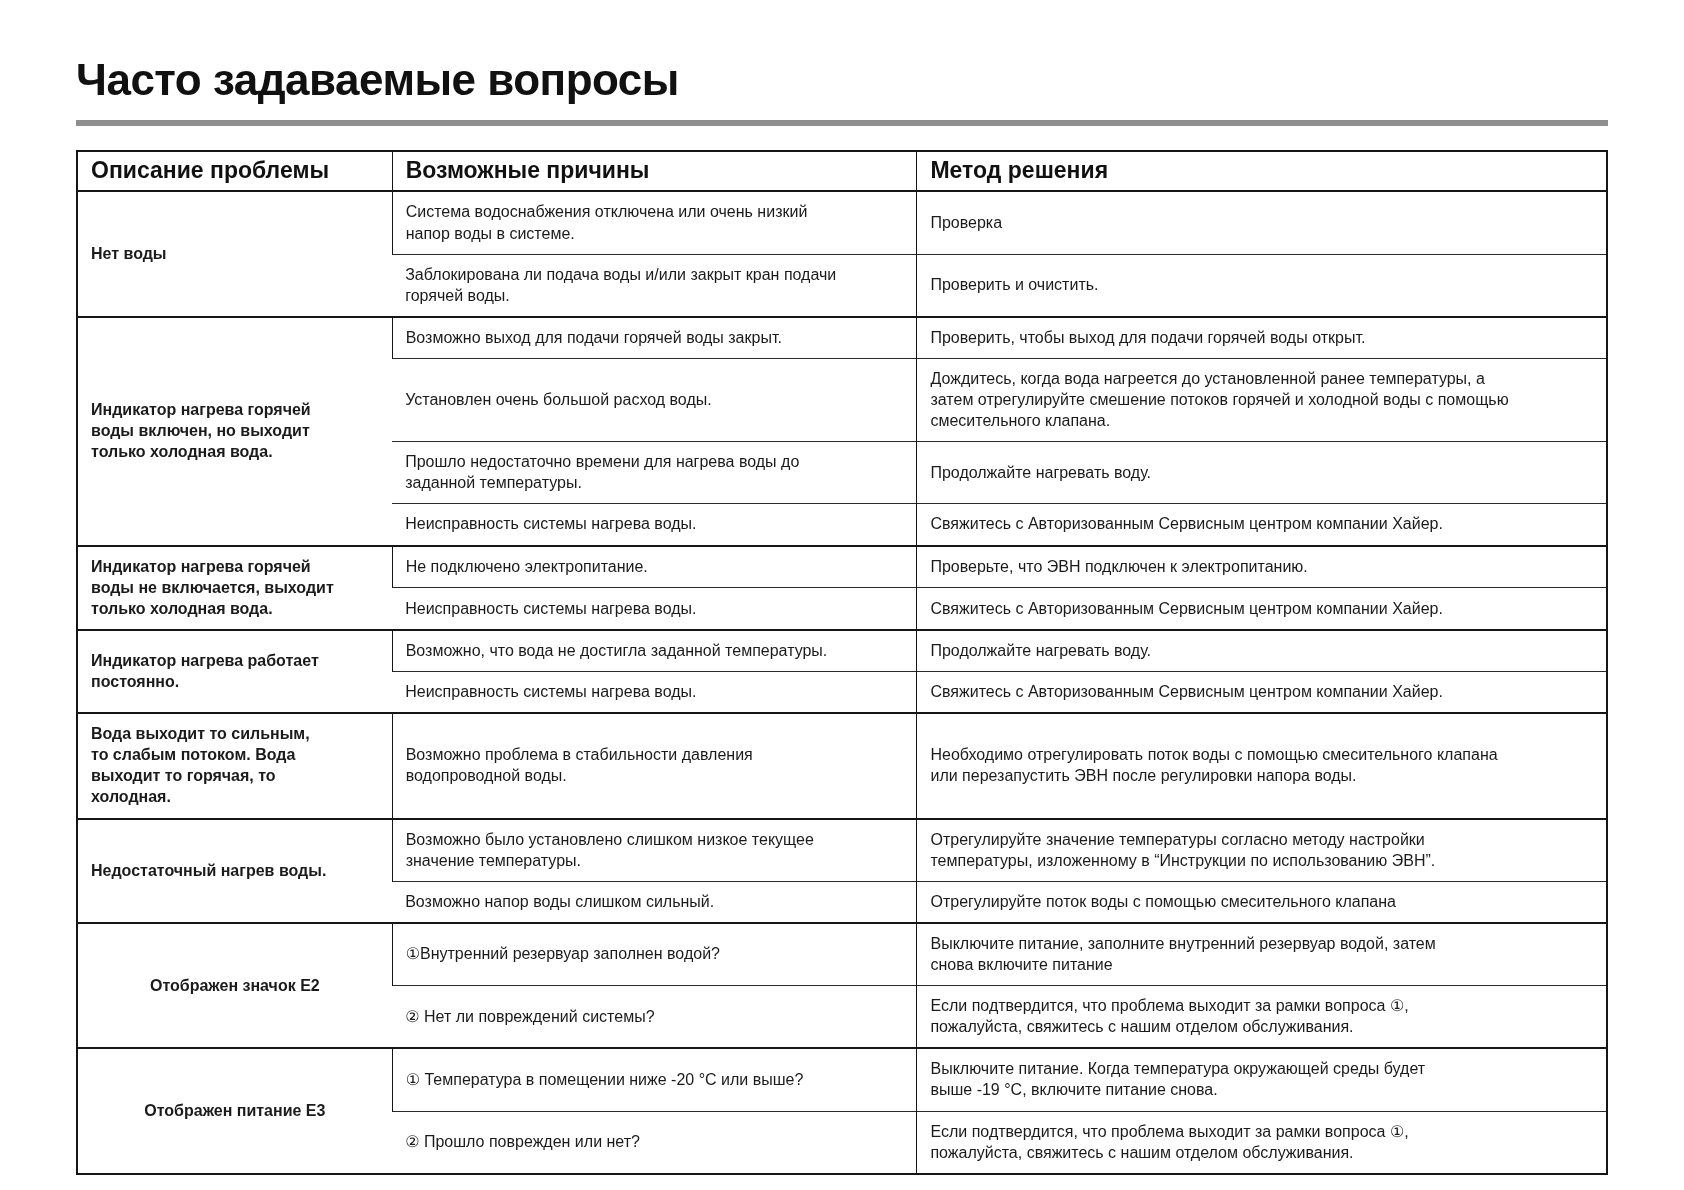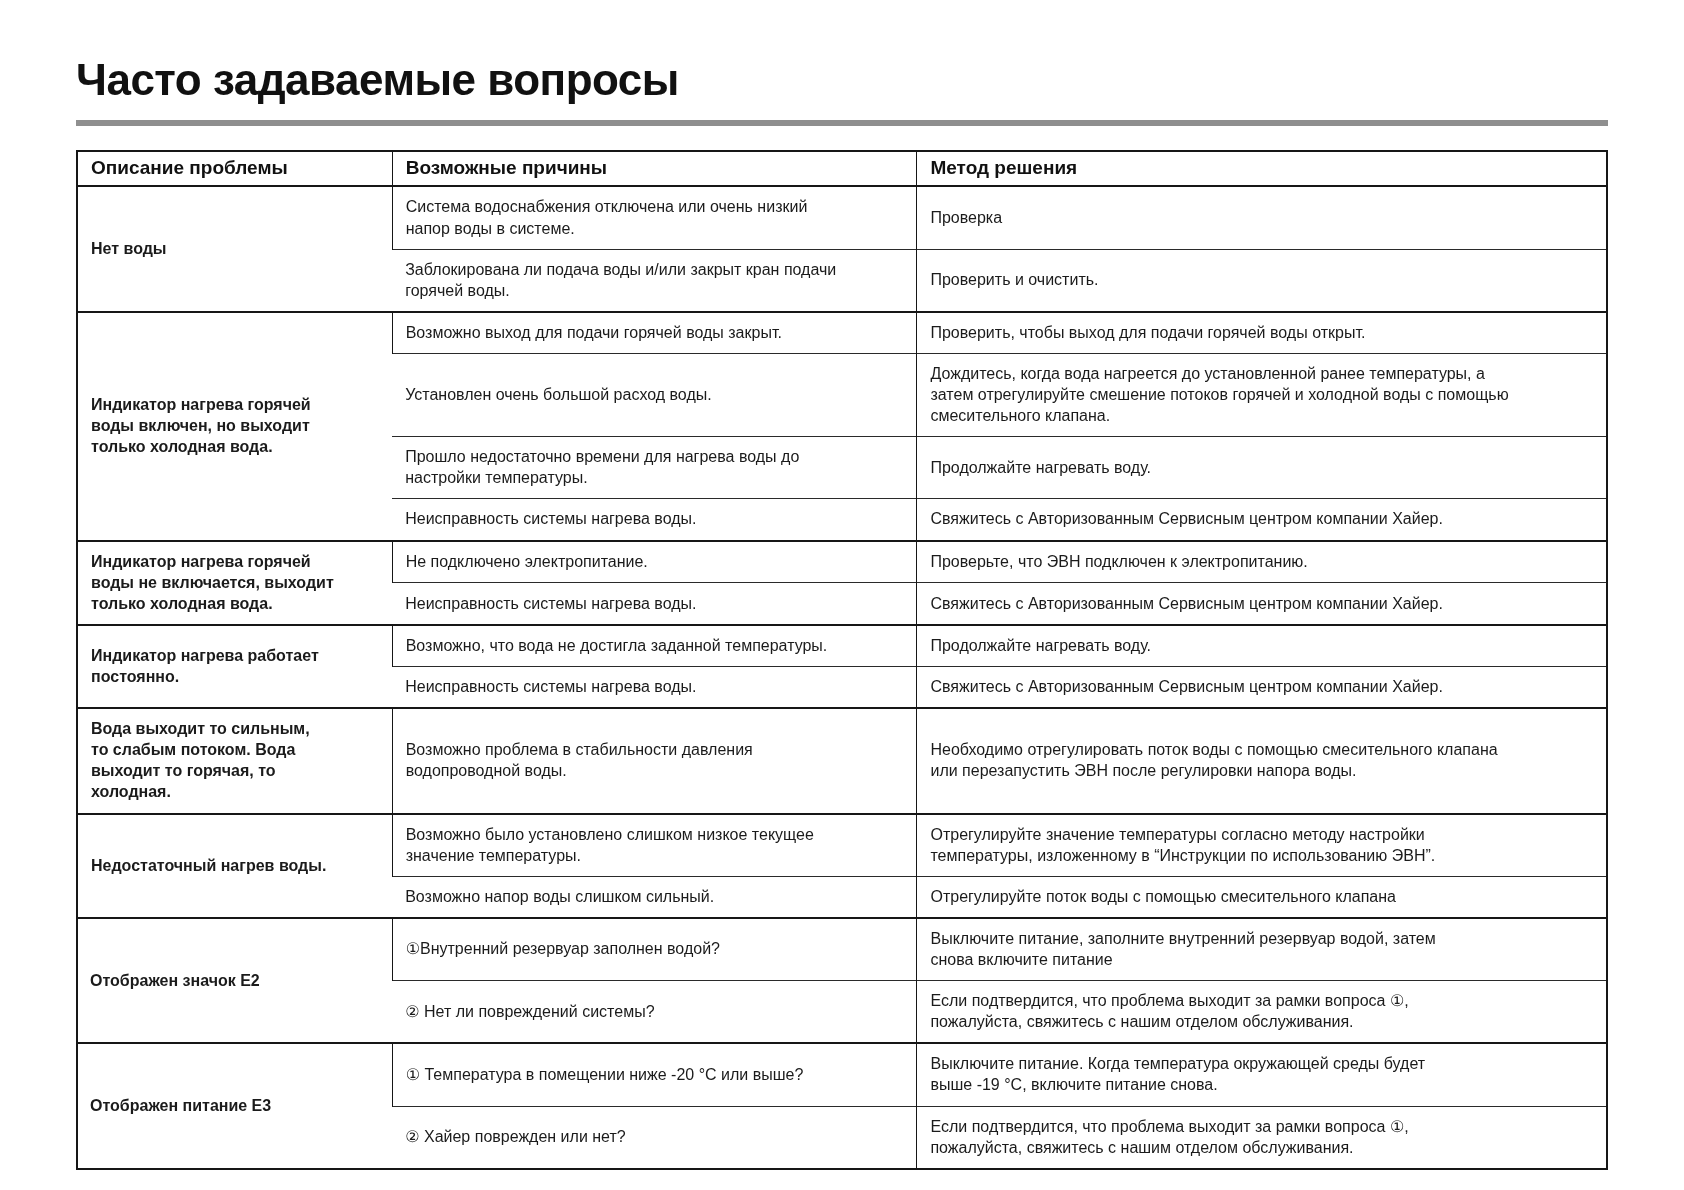--- a/index.html
+++ b/index.html
@@ -38,21 +38,21 @@
     width: 100%;
     table-layout: fixed;
     border-collapse: collapse;
     border: 2.5px solid #161616;
   }
   col.c-problem  { width: 20.6%; }
   col.c-cause    { width: 34.3%; }
   col.c-solution { width: 45.1%; }
 
   table.faq th {
-    font-size: 19px;
+    font-size: 23px;
     font-weight: 700;
     text-align: left;
     color: #111111;
     padding: 5px 12px 6px 13px;
     border-left: 1.5px solid #161616;
     border-bottom: 2.5px solid #161616;
     white-space: nowrap;
     overflow: hidden;
   }
   table.faq th:first-child { border-left: none; }
@@ -71,21 +71,21 @@
   table.faq td:first-child { border-left: none; }
   table.faq tr.group-start td { border-top: 2px solid #161616; }
 
   td.problem-cell {
     font-size: 17px;
     line-height: 1.38;
     padding-left: 15px;
     font-weight: bold;
   }
   td.problem-cell.center {
-    text-align: left;
+    text-align: center;
     padding-left: 12px;
   }
 </style>
 </head>
 <body>
 
 <div class="page">
   <h1 class="doc-title">Часто задаваемые вопросы</h1>
   <div class="title-rule"></div>
 
@@ -122,21 +122,21 @@
           <td class="solution-cell">Проверить, чтобы выход для подачи горячей воды открыт.</td>
         </tr>
         <tr>
           <td class="cause-cell">Установлен очень большой расход воды.</td>
           <td class="solution-cell">Дождитесь, когда вода нагреется до установленной ранее температуры, а
 затем отрегулируйте смешение потоков горячей и холодной воды с помощью
 смесительного клапана.</td>
         </tr>
         <tr>
           <td class="cause-cell">Прошло недостаточно времени для нагрева воды до
-настройки температуры.</td>
+заданной температуры.</td>
           <td class="solution-cell">Продолжайте нагревать воду.</td>
         </tr>
         <tr>
           <td class="cause-cell">Неисправность системы нагрева воды.</td>
           <td class="solution-cell">Свяжитесь с Авторизованным Сервисным центром компании Хайер.</td>
         </tr>
         <tr class="group-start">
           <td rowspan="2" class="problem-cell">Индикатор нагрева горячей
 воды не включается, выходит
 только холодная вода.</td>
@@ -189,19 +189,19 @@
           <td class="solution-cell">Если подтвердится, что проблема выходит за рамки вопроса ①,
 пожалуйста, свяжитесь с нашим отделом обслуживания.</td>
         </tr>
         <tr class="group-start">
           <td rowspan="2" class="problem-cell center">Отображен питание E3</td>
           <td class="cause-cell">① Температура в помещении ниже -20 °C или выше?</td>
           <td class="solution-cell">Выключите питание. Когда температура окружающей среды будет
 выше -19 °C, включите питание снова.</td>
         </tr>
         <tr>
-          <td class="cause-cell">② Хайер поврежден или нет?</td>
+          <td class="cause-cell">② Прошло поврежден или нет?</td>
           <td class="solution-cell">Если подтвердится, что проблема выходит за рамки вопроса ①,
 пожалуйста, свяжитесь с нашим отделом обслуживания.</td>
         </tr>
       </tbody>
   </table>
 </div>
 
 </body></html>

